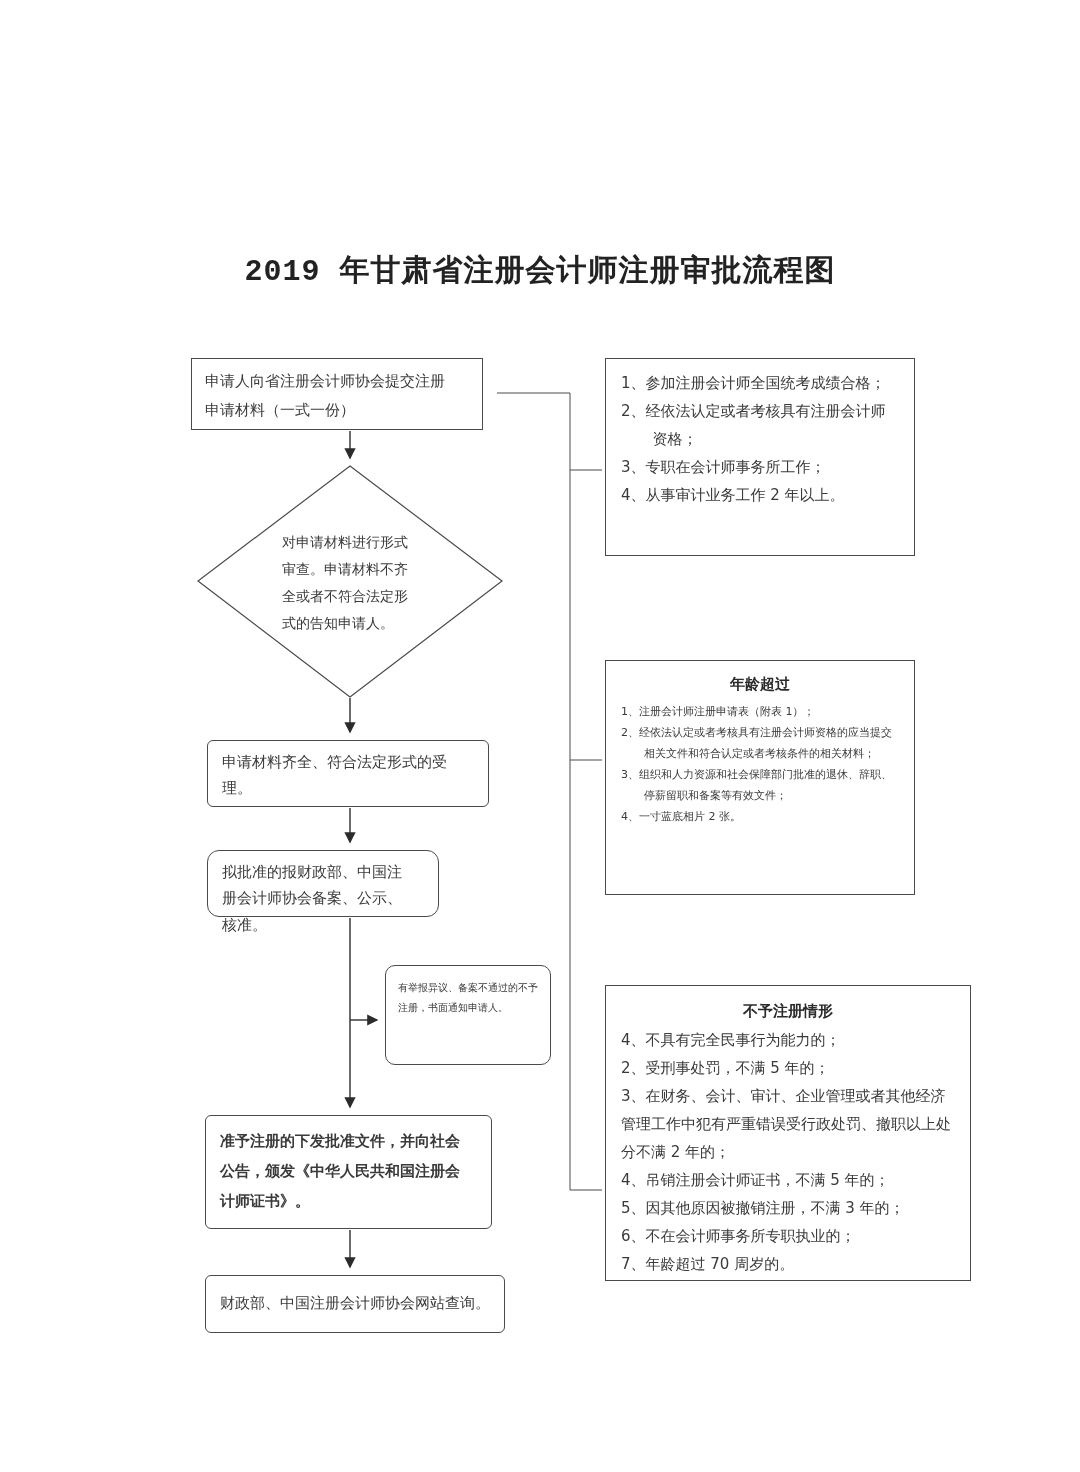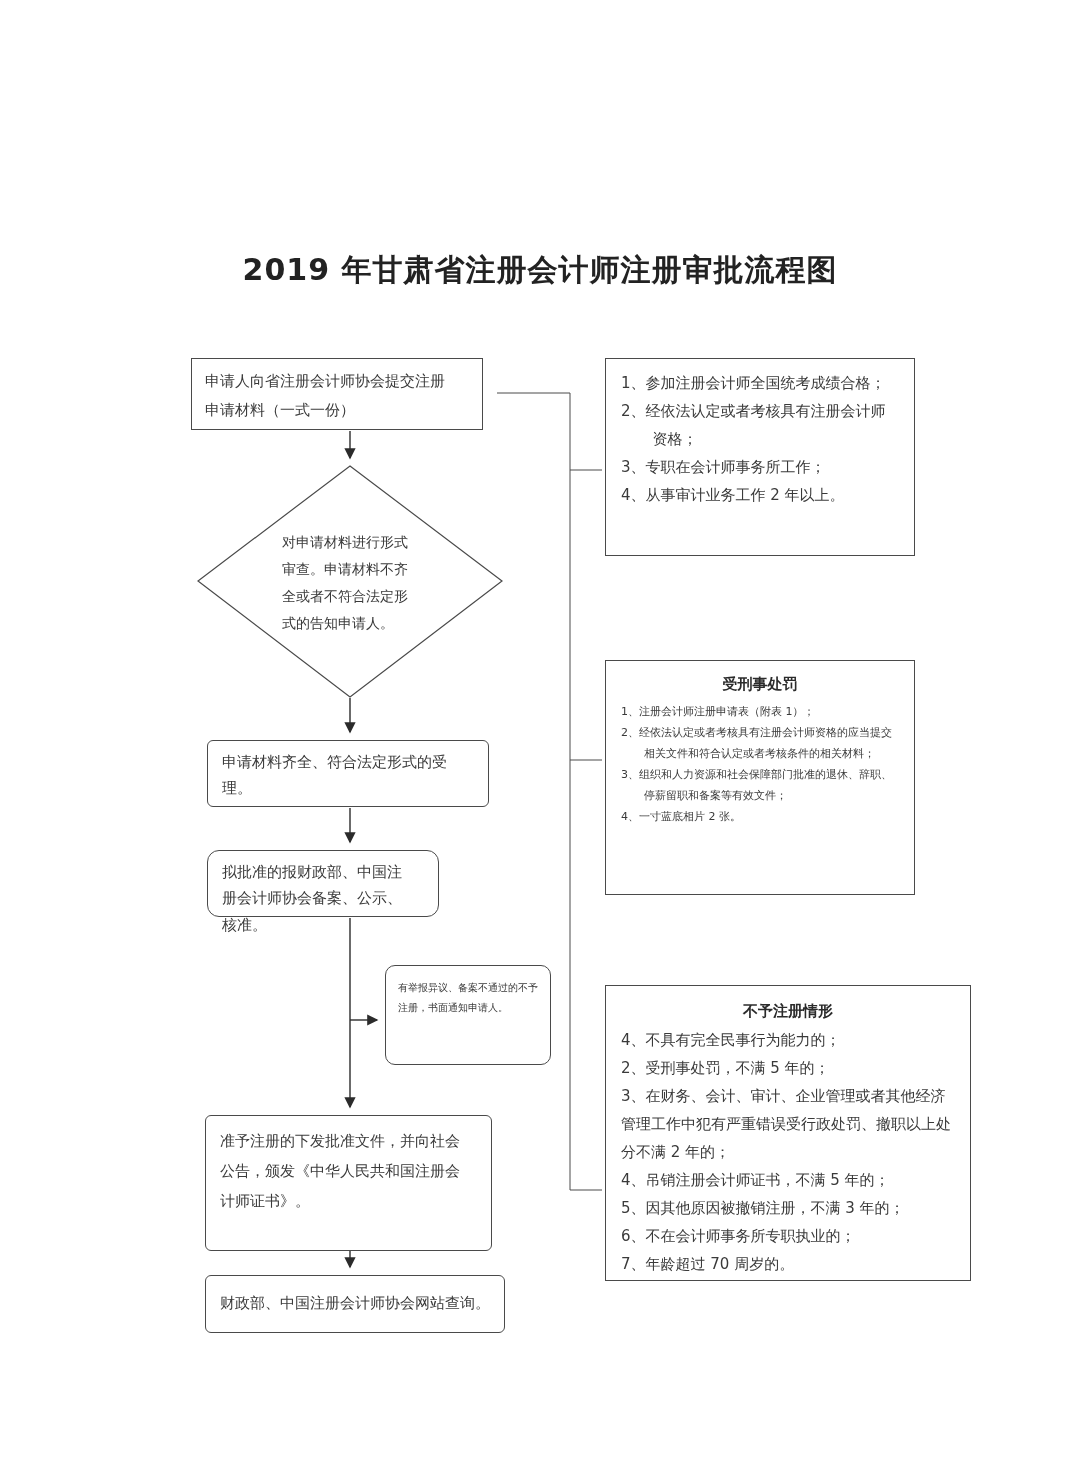--- a/index.html
+++ b/index.html
@@ -6,32 +6,33 @@
   html,body { background:#ffffff; }
   body {
     width:1080px; height:1472px; position:relative; overflow:hidden;
     font-family:"DejaVu Sans","Liberation Sans",sans-serif;
     color:#3a3a3a;
   }
   .page-title {
     position:absolute; top:250px; left:0; width:1080px;
     text-align:center; font-size:30px; font-weight:bold; color:#222;
     letter-spacing:1px;
+    font-family:Liberation Mono, monospace;
   }
   svg.connectors { position:absolute; left:0; top:0; }
   .box {
     position:absolute; background:#fff; border:1px solid #4a4a4a;
     font-size:15px; line-height:2.1; color:#3a3a3a;
   }
   .step1 { left:191px; top:358px; width:292px; height:72px; padding:8px 30px 8px 13px; line-height:1.9; }
   .step2 { left:207px; top:740px; width:282px; height:67px; padding:8px 32px 8px 14px; border-radius:6px; line-height:1.75; }
   .step3 { left:207px; top:850px; width:232px; height:67px; padding:8px 32px 8px 14px; border-radius:12px; line-height:1.75; }
   .note  { left:385px; top:965px; width:166px; height:100px; padding:12px 10px 8px 12px;
            border-radius:10px; font-size:10px; line-height:2.0; }
-  .step4 { left:205px; top:1115px; width:287px; height:136px; padding:10px 28px 10px 14px; border-radius:6px; line-height:2.0; }
+  .step4 { left:205px; top:1115px; width:287px; height:114px; padding:10px 28px 10px 14px; border-radius:6px; line-height:2.0;font-weight:bold; }
   .step5 { left:205px; top:1275px; width:300px; height:58px; padding:15px 12px 8px 14px; border-radius:6px; line-height:1.6; }
   .diamond-text {
     position:absolute; left:282px; top:529px; width:130px; height:102px;
     overflow:hidden; font-size:14px; line-height:27px; color:#3a3a3a;
     text-align:left;
   }
   .panel {
     position:absolute; background:#fff; border:1px solid #4a4a4a;
     padding:10px 15px 6px 15px;
   }
@@ -108,21 +109,21 @@
   <div class="panel panel-a hang">
     <ul>
       <li>1、参加注册会计师全国统考成绩合格；</li>
       <li>2、经依法认定或者考核具有注册会计师资格；</li>
       <li>3、专职在会计师事务所工作；</li>
       <li>4、从事审计业务工作 2 年以上。</li>
     </ul>
   </div>
 
   <div class="panel panel-b hang">
-    <div class="panel-title">受刑事处罚</div>
+    <div class="panel-title">年龄超过</div>
     <ul>
       <li>1、注册会计师注册申请表（附表 1）；</li>
       <li>2、经依法认定或者考核具有注册会计师资格的应当提交相关文件和符合认定或者考核条件的相关材料；</li>
       <li>3、组织和人力资源和社会保障部门批准的退休、辞职、停薪留职和备案等有效文件；</li>
       <li>4、一寸蓝底相片 2 张。</li>
     </ul>
   </div>
 
   <div class="panel panel-c">
     <div class="panel-title">不予注册情形</div>

